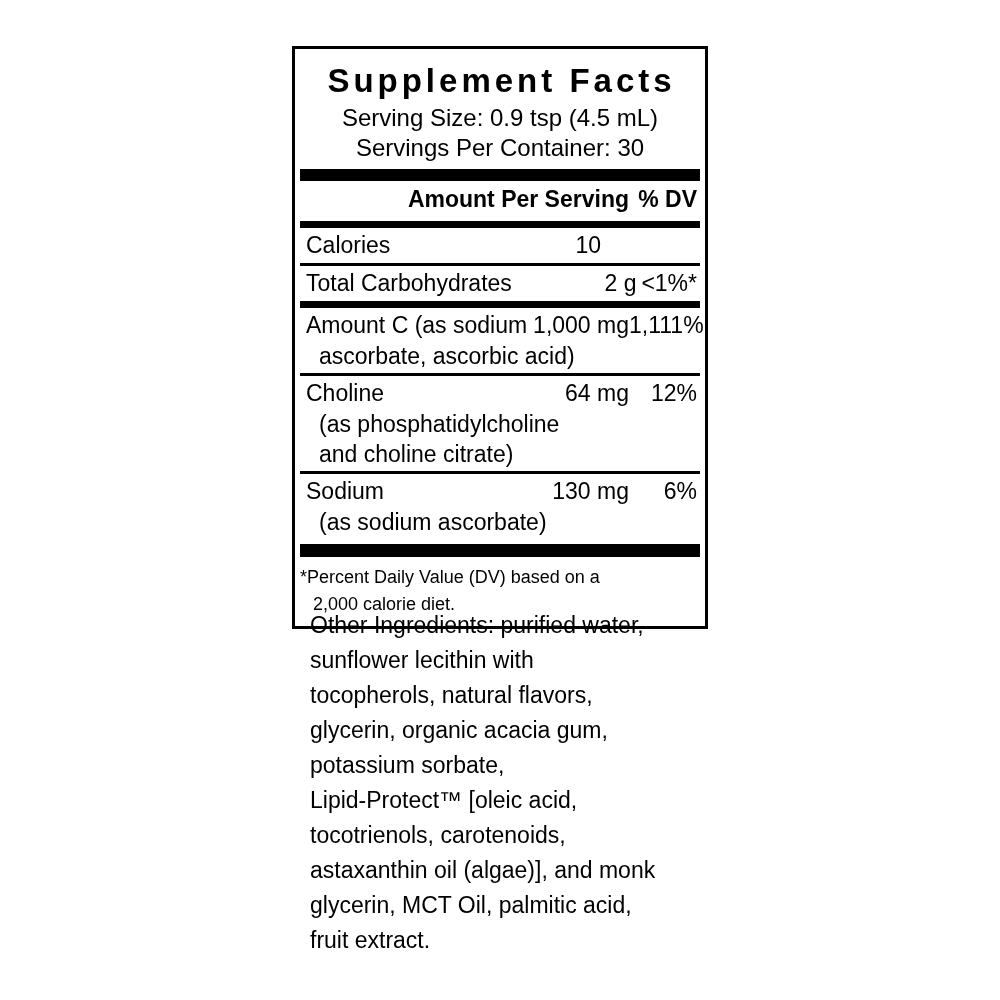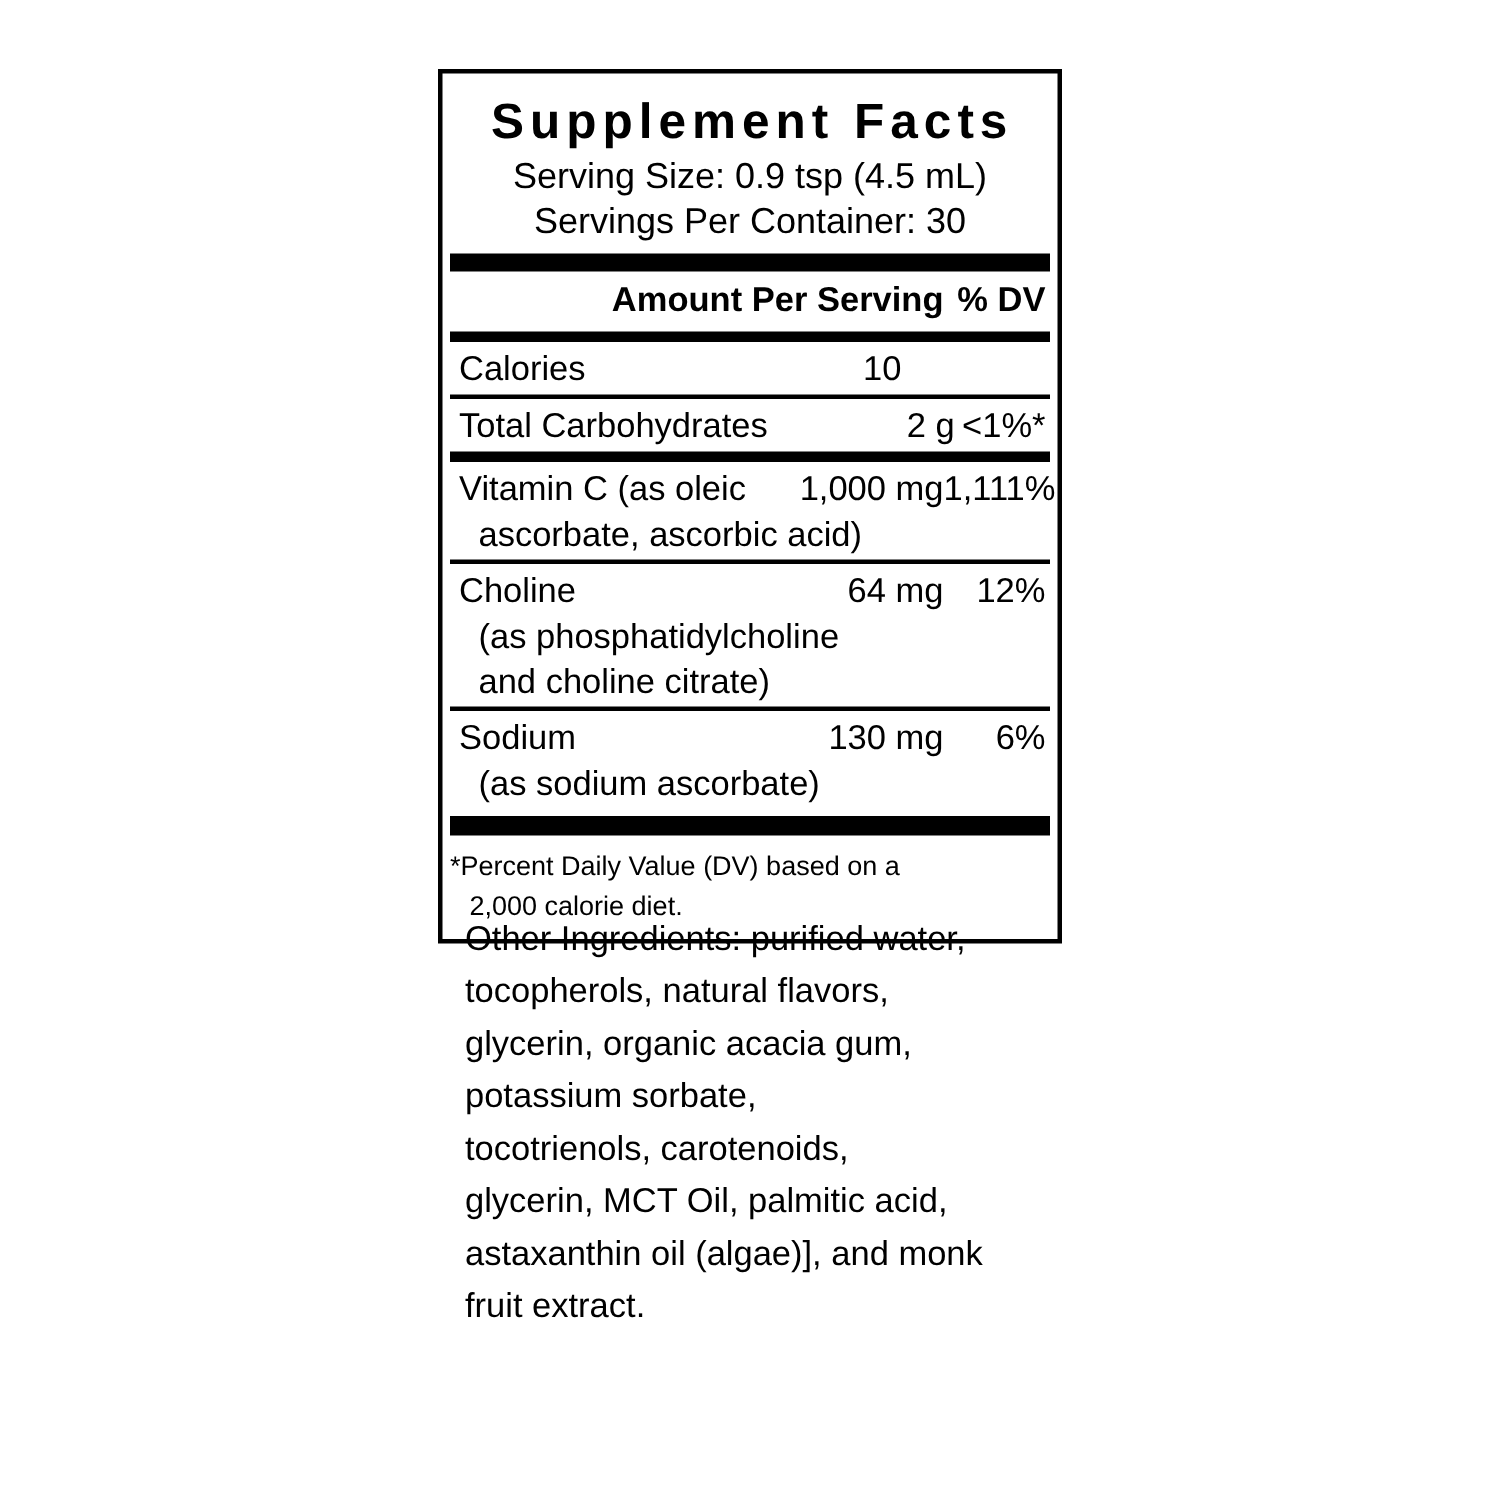--- a/index.html
+++ b/index.html
@@ -140,21 +140,21 @@
         <span class="nm">Total Carbohydrates</span>
         <span class="amt">2 g</span>
         <span class="dv">&lt;1%*</span>
       </div>
     </div>
 
     <div class="bar bar-medium"></div>
 
     <div class="row">
       <div class="row-main">
-        <span class="nm">Vitamin C (as oleic</span>
+        <span class="nm">Amount C (as sodium</span>
         <span class="amt">1,000 mg</span>
         <span class="dv">1,111%</span>
       </div>
       <div class="sub">ascorbate, ascorbic acid)</div>
     </div>
 
     <div class="hairline"></div>
 
     <div class="row">
       <div class="row-main">
@@ -181,22 +181,24 @@
 
     <div class="footnote">
       <div class="fn1">*Percent Daily Value (DV) based on a</div>
       <div class="fn2">2,000 calorie diet.</div>
     </div>
 
   </div>
 
   <div class="ingredients">
     <div>Other Ingredients: purified water,</div>
+    <div>sunflower lecithin with</div>
     <div>tocopherols, natural flavors,</div>
     <div>glycerin, organic acacia gum,</div>
     <div>potassium sorbate,</div>
+    <div>Lipid-Protect™ [oleic acid,</div>
     <div>tocotrienols, carotenoids,</div>
+    <div>astaxanthin oil (algae)], and monk</div>
     <div>glycerin, MCT Oil, palmitic acid,</div>
-    <div>astaxanthin oil (algae)], and monk</div>
     <div>fruit extract.</div>
   </div>
 
 </div>
 
 </body></html>

